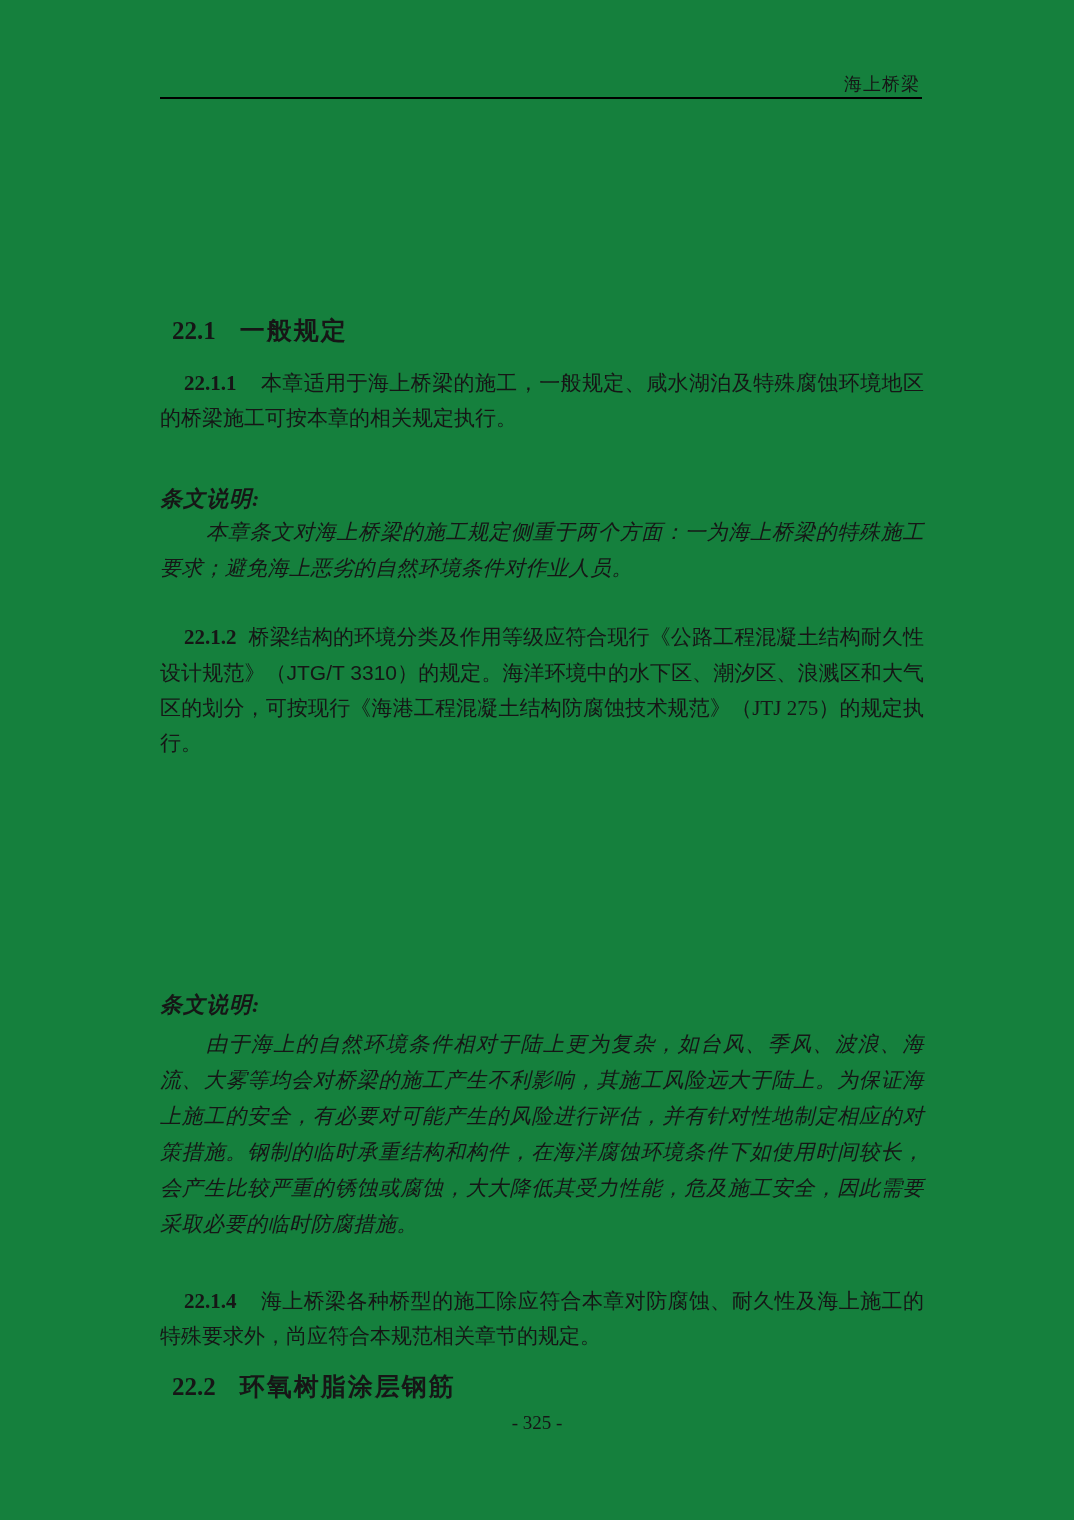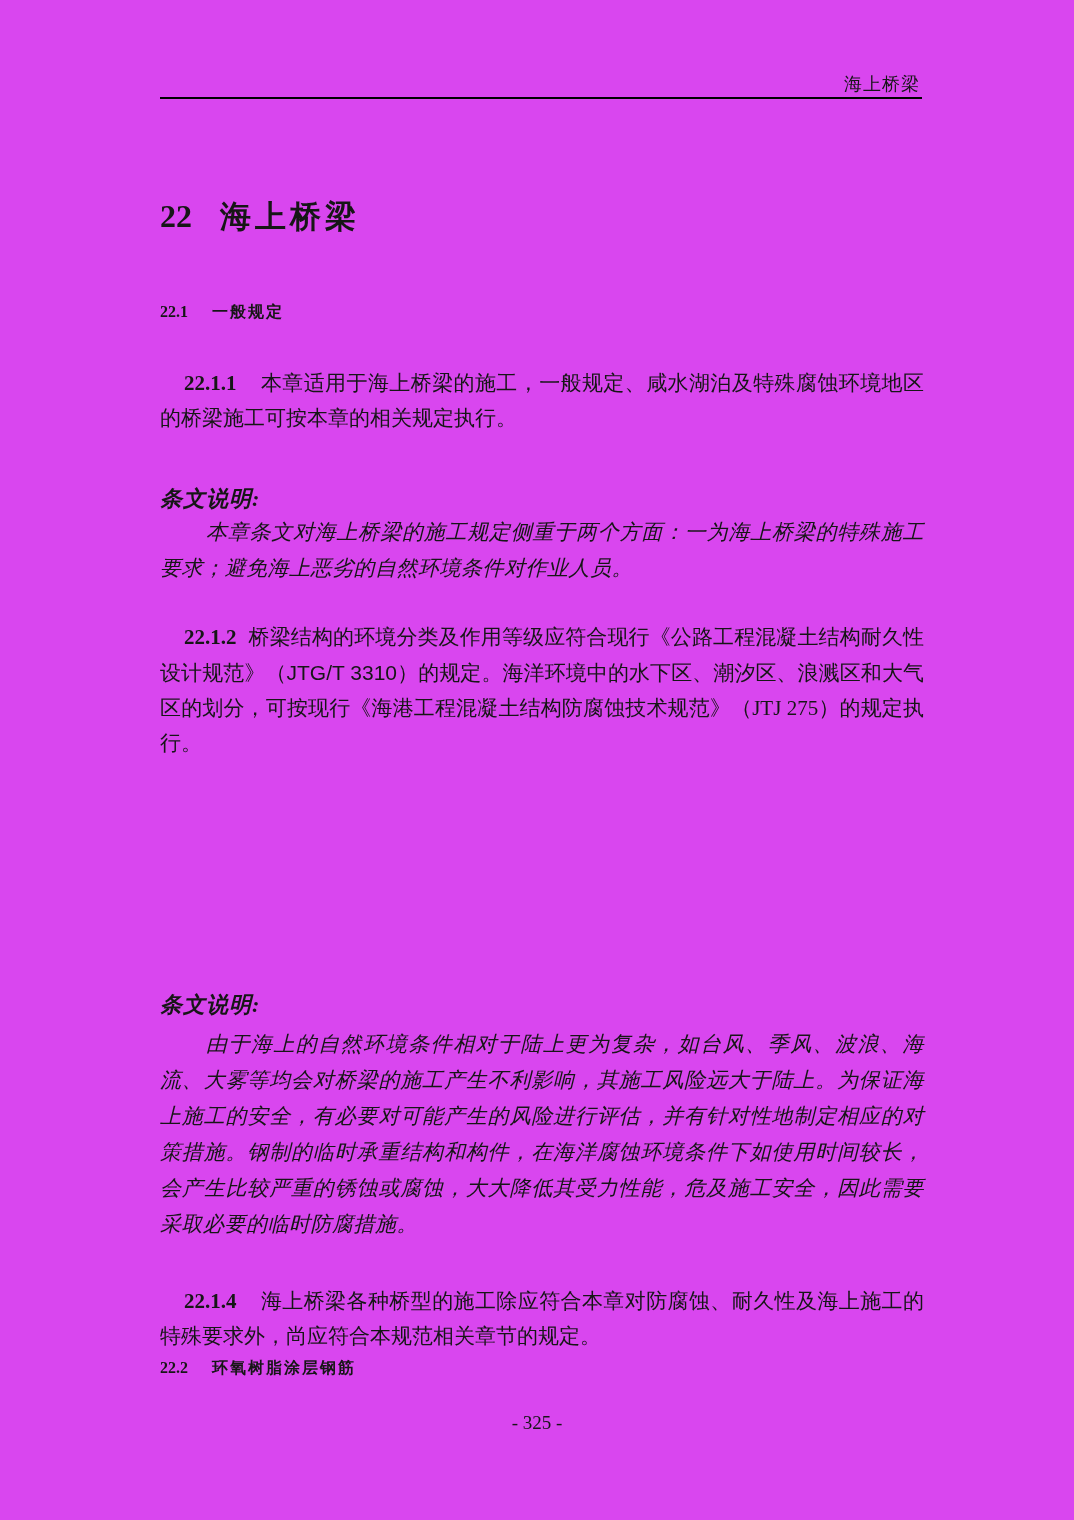--- a/index.html
+++ b/index.html
@@ -1,20 +1,20 @@
 <!DOCTYPE html>
 <html><head>
   <meta charset="utf-8">
   <style>
     html, body { margin: 0; padding: 0; background: #ffffff; }
     .page {
       position: relative;
       width: 1074px;
       height: 1520px;
-      background: #d946ef;
+      background: #15803d;
       color: #161616;
       font-family: "Liberation Serif", "DejaVu Serif", serif;
       overflow: hidden;
     }
 
     
     .running-header {
       position: absolute;
       top: 72px; left: 160px; width: 760px;
       text-align: right;
@@ -32,22 +32,22 @@
       position: absolute;
       top: 196px; left: 160px; margin: 0;
       font-size: 31px; font-weight: 700;
     }
     .ch-num { font-size: 32px; margin-right: 28px; }
     .ch-title { letter-spacing: 4px; }
 
     
     .section {
       position: absolute;
-      left: 160px; margin: 0;
-      font-size: 16px; font-weight: 700;
+      left: 160px; margin: 12px;
+      font-size: 25px; font-weight: 700;
       white-space: nowrap;
     }
     .sec-num { margin-right: 24px; }
     .sec-title {
       font-family: "Liberation Sans", "DejaVu Sans", sans-serif;
       letter-spacing: 2px;
     }
     .sec-221 { top: 302px; }
     .sec-222 { top: 1358px; }
 
@@ -102,21 +102,20 @@
 </head>
 <body>
 
 <div class="page">
 
   <header class="running-header">
     <span>海上桥梁</span>
   </header>
   <div class="header-rule"></div>
 
-  <h1 class="chapter"><span class="ch-num">22</span><span class="ch-title">海上桥梁</span></h1>
 
   <h2 class="section sec-221"><span class="sec-num">22.1</span><span class="sec-title">一般规定</span></h2>
 
   <p class="clause pos-2211"><span class="cl-num gap-wide">22.1.1</span><span class="cl-text">本章适用于海上桥梁的施工，一般规定、咸水湖泊及特殊腐蚀环境地区的桥梁施工可按本章的相关规定执行。</span></p>
 
   <div class="comm-label pos-comm1-label">条文说明:</div>
   <p class="comm-body pos-comm1-body">本章条文对海上桥梁的施工规定侧重于两个方面：一为海上桥梁的特殊施工要求；避免海上恶劣的自然环境条件对作业人员。</p>
 
   <p class="clause pos-2212"><span class="cl-num gap-narrow">22.1.2</span><span class="cl-text">桥梁结构的环境分类及作用等级应符合现行《公路工程混凝土结构耐久性设计规范》（</span><span class="code-sans">JTG/T 3310</span><span class="cl-text">）的规定。海洋环境中的水下区、潮汐区、浪溅区和大气区的划分，可按现行《海港工程混凝土结构防腐蚀技术规范》（JTJ 275）的规定执行。</span></p>
 

